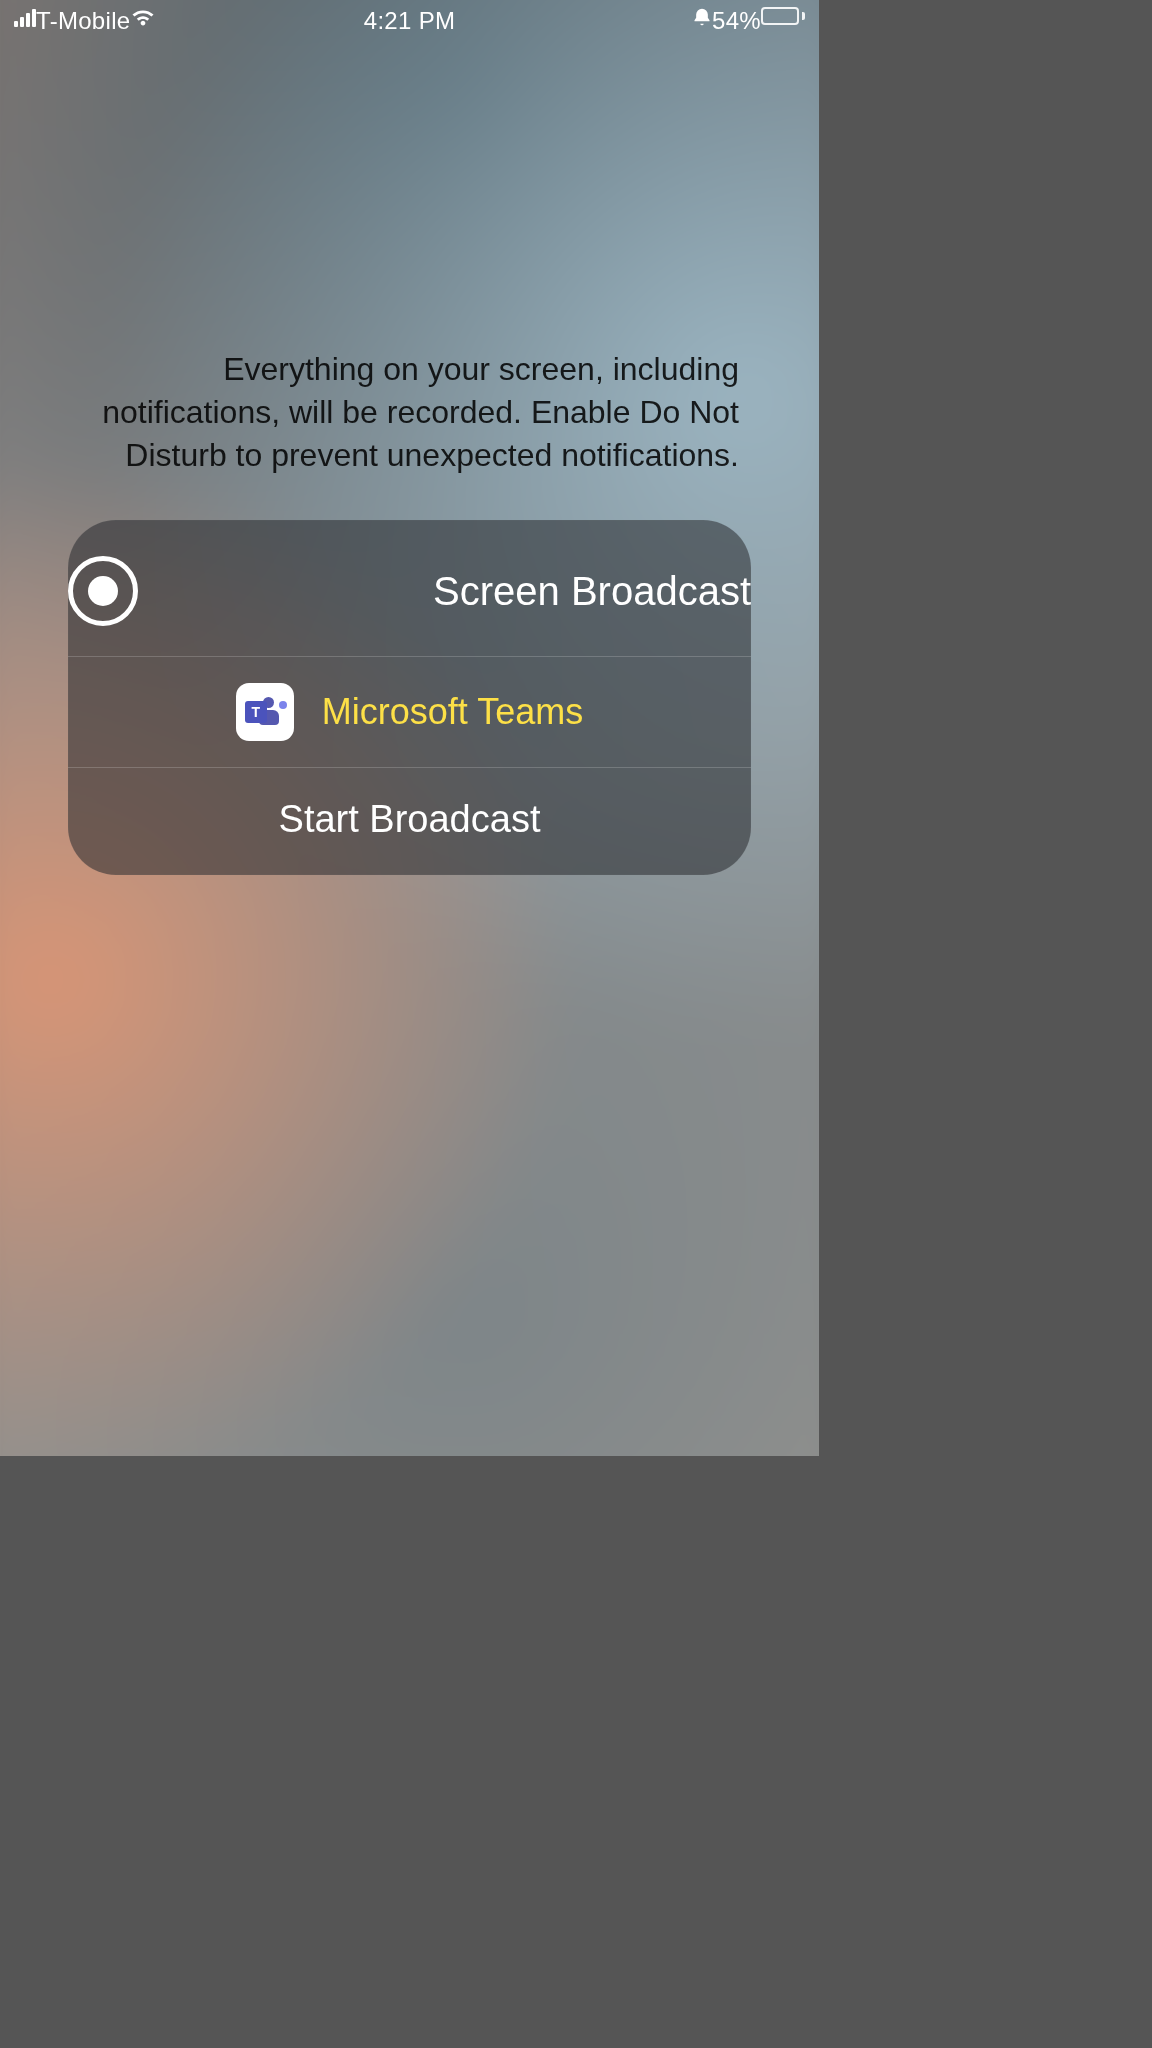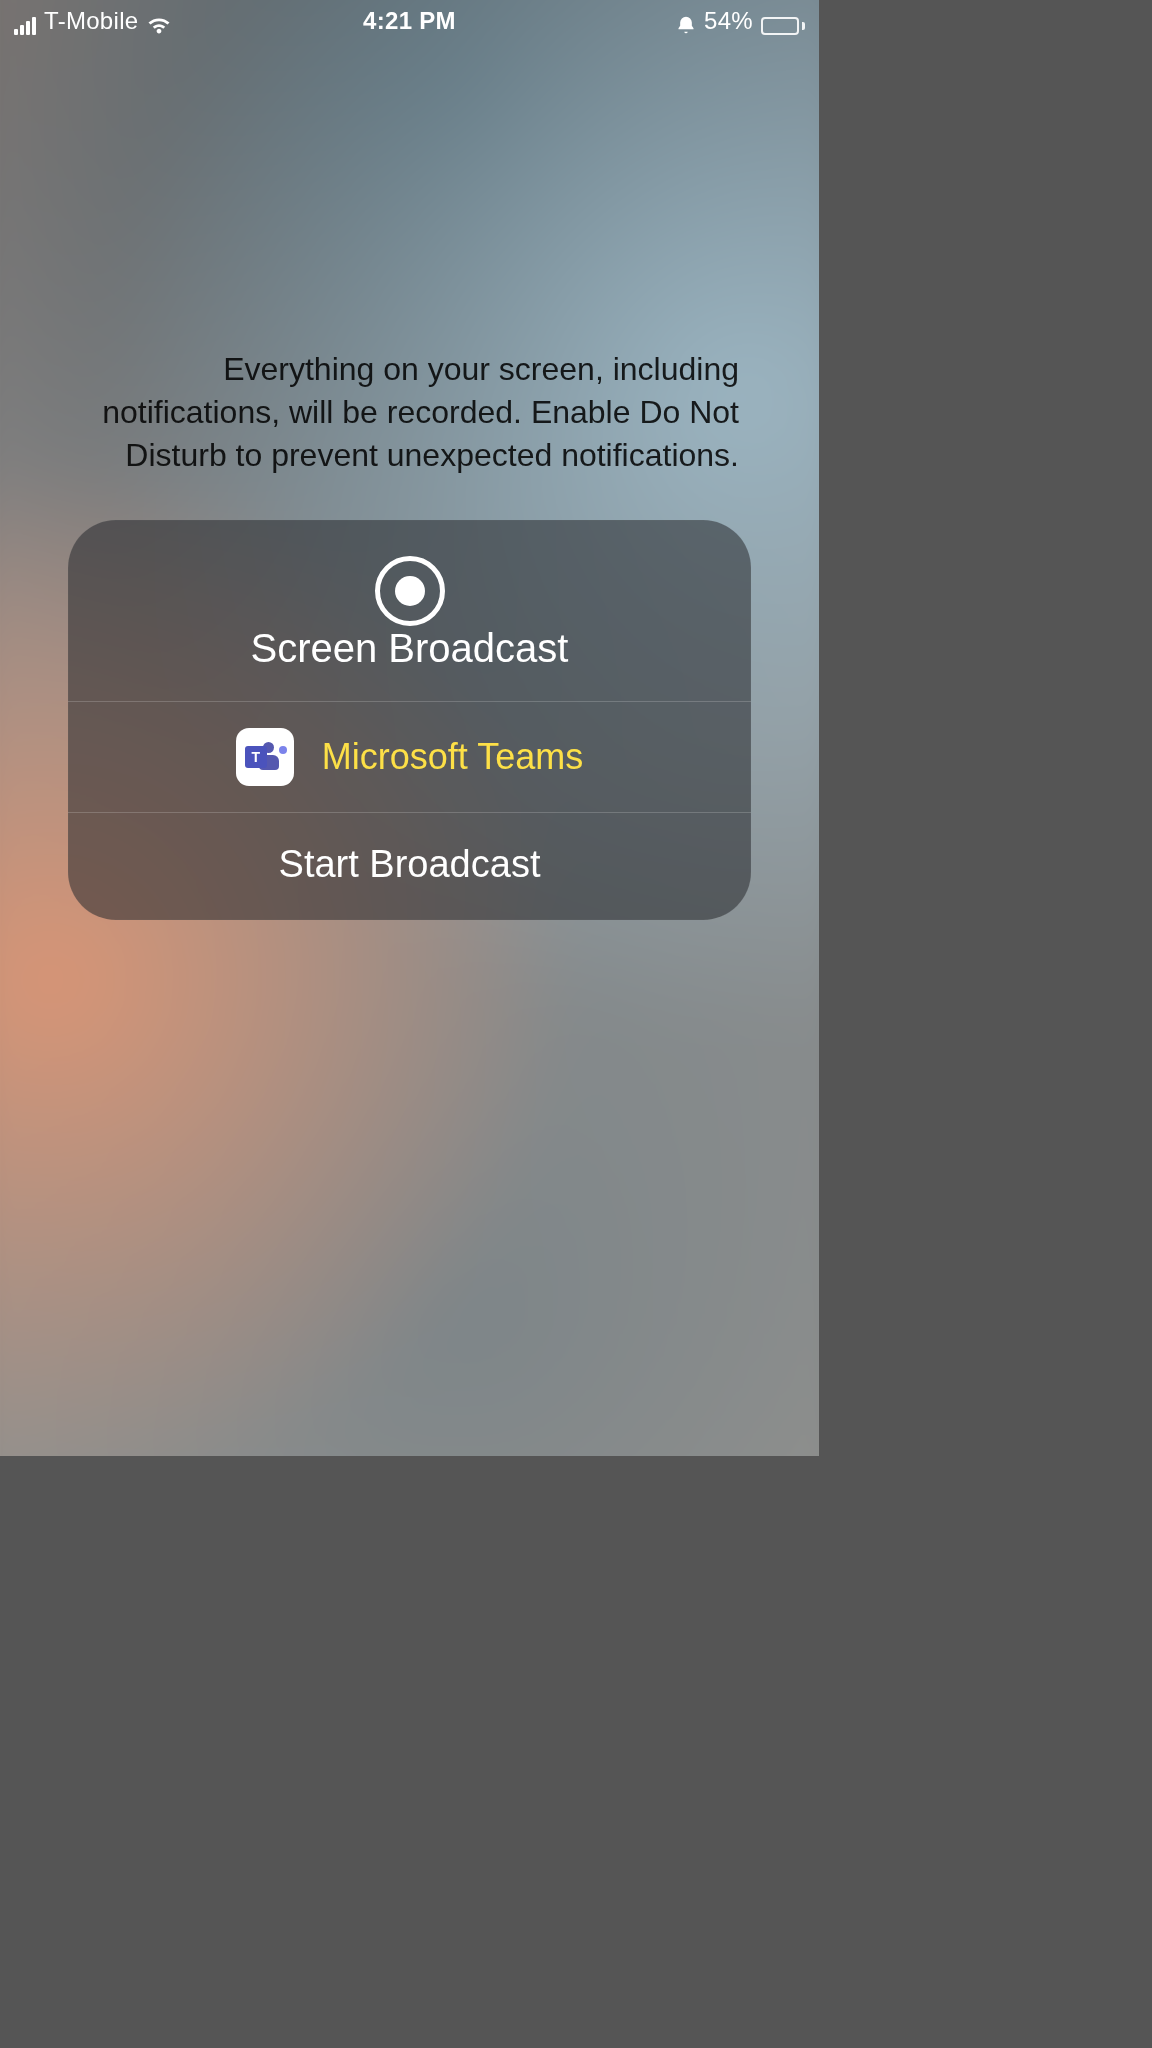--- a/index.html
+++ b/index.html
@@ -33,26 +33,26 @@
     height: 42px;
     display: flex;
     align-items: center;
     justify-content: space-between;
     padding: 0 14px;
     color: #fff;
     font-size: 24px;
     letter-spacing: 0.3px;
     z-index: 5;
   }
-  .status-left, .status-right { display: flex; align-items: flex-end; gap: 8px; }
+  .status-left, .status-right { display: flex; align-items: flex-start; }
   .status-center {
     position: absolute; left: 0; right: 0; top: 0; bottom: 0;
     display: flex; align-items: center; justify-content: center;
     pointer-events: none;
-    font-weight: 700;
+    font-weight: 400;
     font-size: 24px;
   }
   .carrier-name { font-size: 24px; font-weight: 400; }
 
   
   .signal-bars { display: flex; align-items: flex-end; gap: 2px; height: 20px; }
   .signal-bars span { width: 4px; background: #fff; border-radius: 1px; display: block; }
   .signal-bars span:nth-child(1){height:6px;}
   .signal-bars span:nth-child(2){height:10px;}
   .signal-bars span:nth-child(3){height:14px;}
@@ -93,22 +93,22 @@
     border-radius: 48px;
     background: rgba(40,42,46,0.55);
     overflow: hidden;
     z-index: 3;
     box-shadow: 0 0 0 0.5px rgba(255,255,255,0.04) inset;
   }
   .panel-section { display:flex; align-items:center; justify-content:center; }
   .divider { height:1px; background: rgba(255,255,255,0.18); width:100%; }
 
   .section-header {
-    flex-direction: column;
     padding: 36px 0 30px 0;
+    gap: 18px;
     justify-content: space-between;
   }
   .record-icon {
     width: 70px; height: 70px; border: 5px solid #fff; border-radius: 50%;
     display:flex; align-items:center; justify-content:center;
   }
   .record-icon .dot { width: 30px; height:30px; border-radius:50%; background:#fff; }
   .section-header .title { color: #fff; font-size: 40px; font-weight: 500; }
 
   .section-app {

